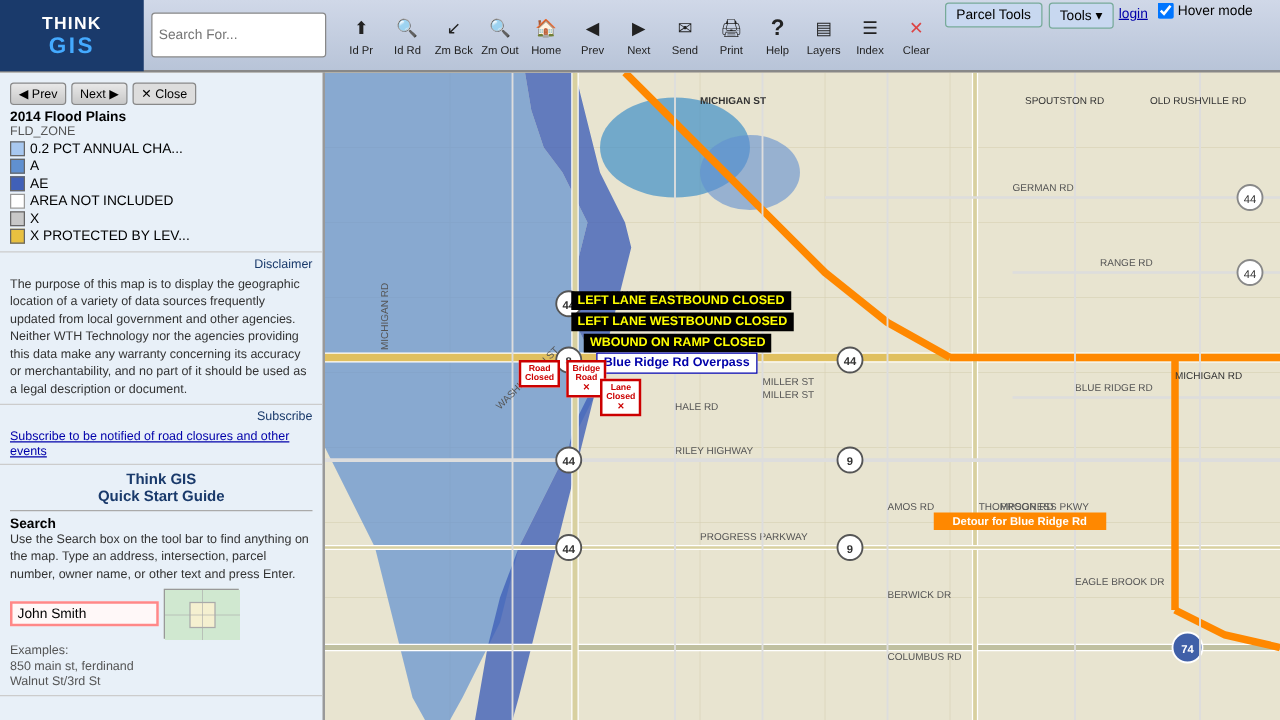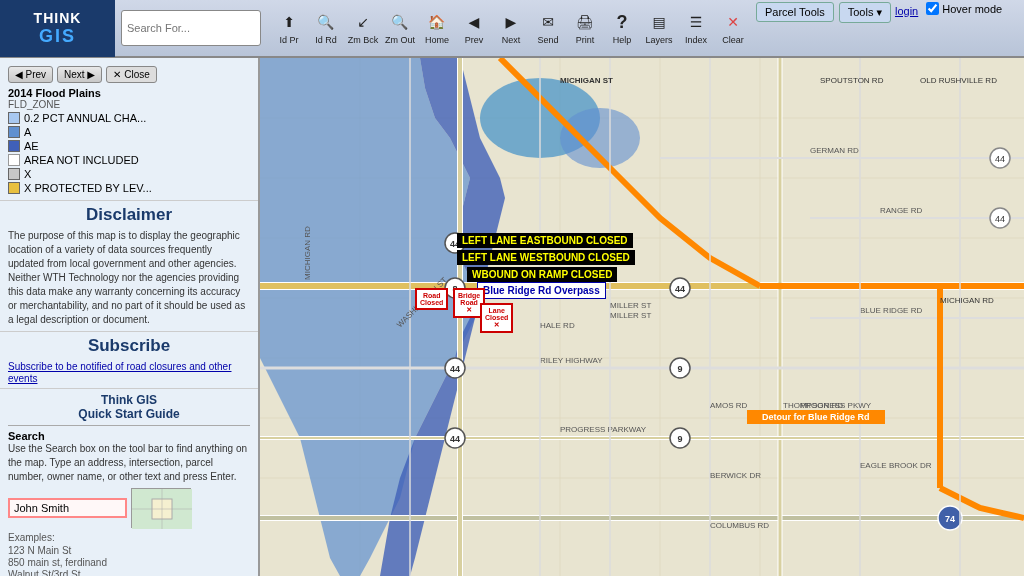--- a/index.html
+++ b/index.html
@@ -57,21 +57,21 @@
       display: flex; align-items: center; gap: 3px; font-size: 11px; padding: 0 4px;
     }
 
     
     #left-panel {
       position: absolute; top: 58px; left: 0; width: 260px; bottom: 0;
       background: #e8f0f8; border-right: 2px solid #999; overflow-y: auto; z-index: 50;
     }
     .panel-section { padding: 4px 8px; border-bottom: 1px solid #ccc; }
     .panel-title {
-      text-align: center; font-weight: bold; font-size: 17px; color: #1a3a6b;
+      text-align: right; font-weight: normal; font-size: 10px; color: #1a3a6b;
       margin-bottom: 4px;
     }
     .panel-subtitle { text-align: center; font-weight: bold; font-size: 12px; color: #1a3a6b; }
     .panel-text { font-size: 10px; color: #333; line-height: 1.4; }
     .panel-link { color: #00a; text-decoration: underline; cursor: pointer; font-size: 10px; }
 
     
     .nav-btns { display: flex; gap: 4px; align-items: center; margin: 4px 0; }
     .nav-btn {
       background: linear-gradient(to bottom, #e8e8e8, #c8c8c8);
@@ -254,21 +254,20 @@
         <svg width="60" height="40" viewBox="0 0 60 40">
           <rect width="60" height="40" fill="#d0e8d0"></rect>
           <rect x="20" y="10" width="20" height="20" fill="#f5f0d0" stroke="#aaa" stroke-width="1"></rect>
           <line x1="0" y1="20" x2="60" y2="20" stroke="#aaa" stroke-width="0.5"></line>
           <line x1="30" y1="0" x2="30" y2="40" stroke="#aaa" stroke-width="0.5"></line>
         </svg>
       </div>
     </div>
     <div class="examples">
       <div style="font-size:10px;margin-bottom:2px;">Examples:</div>
-      <div>123 N Main St</div>
       <div>850 main st, ferdinand</div>
       <div>Walnut St/3rd St</div>
 
     </div>
 
   </div>
 
 </div>
 
 <div id="map-area">

